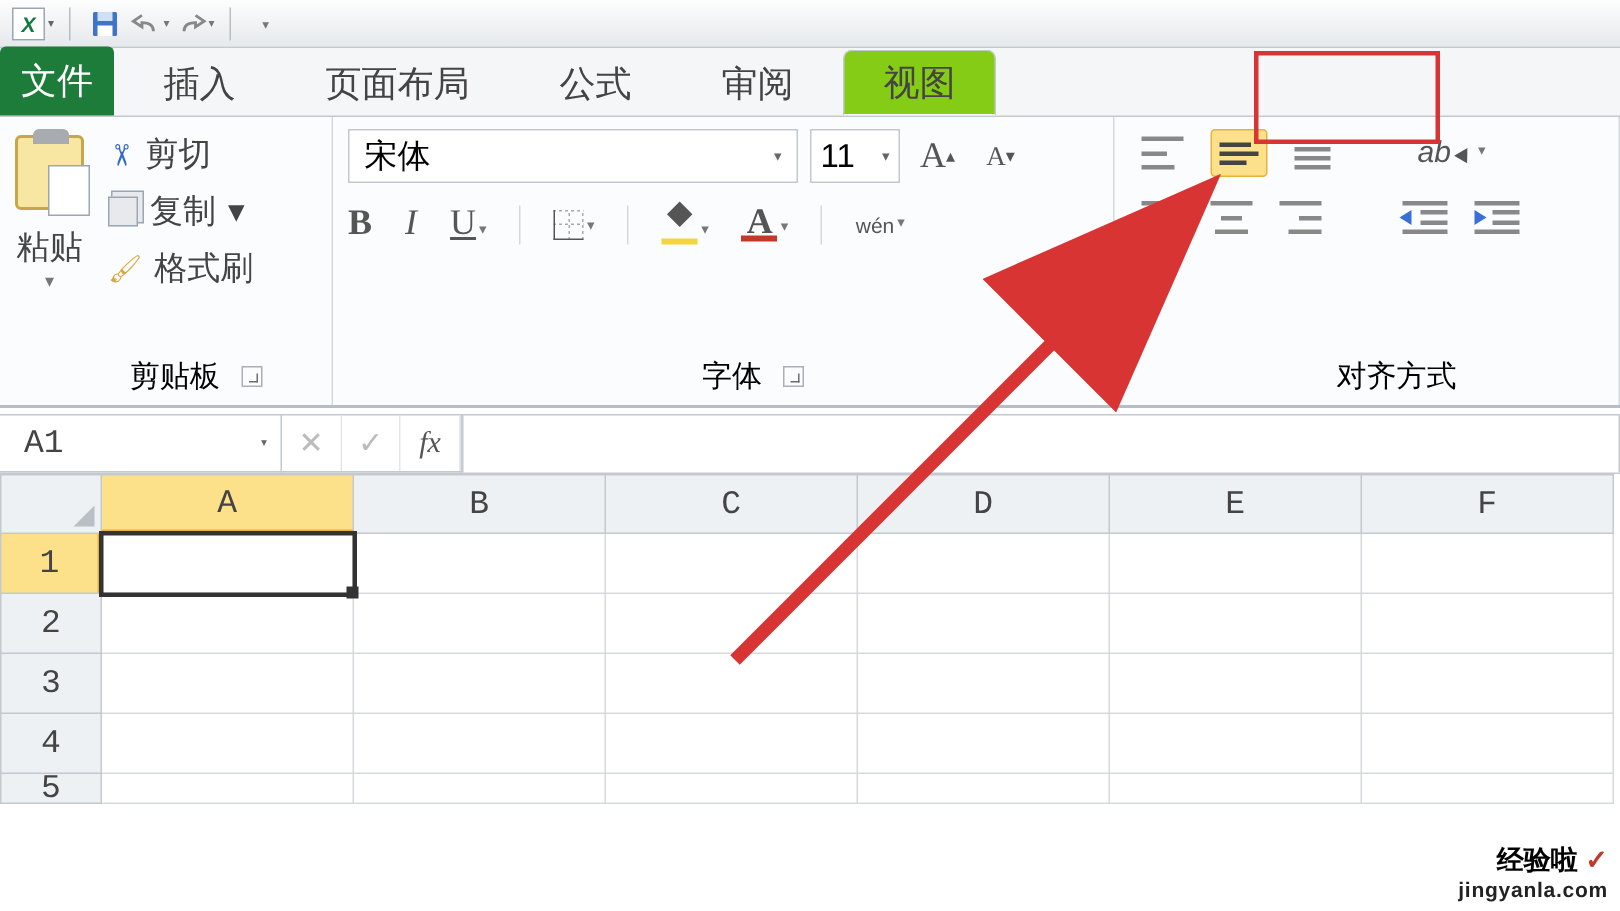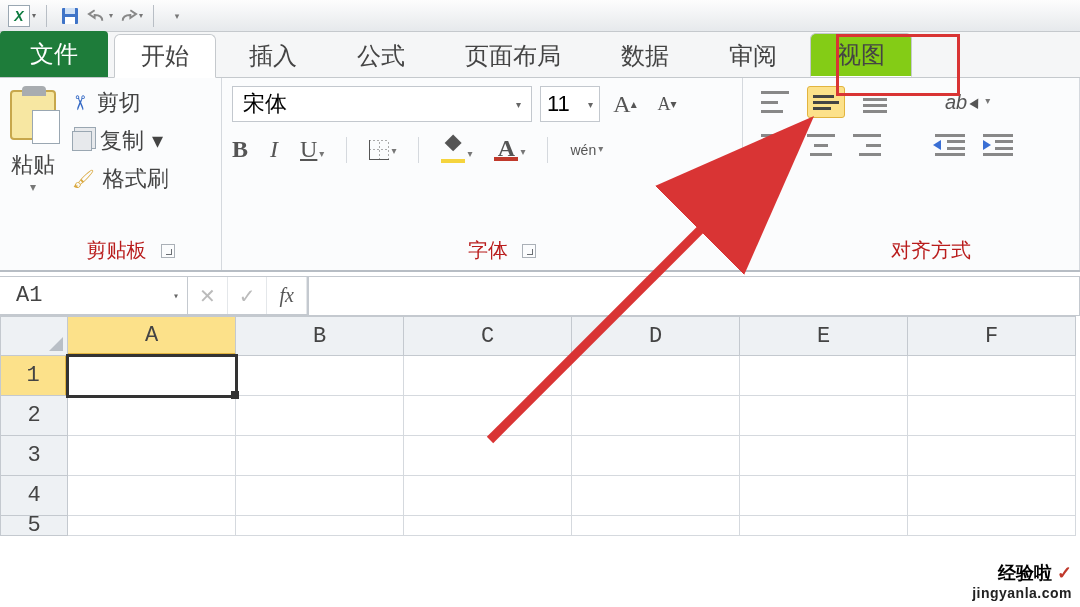--- a/index.html
+++ b/index.html
@@ -46,21 +46,21 @@
     height: 46px;
     display: flex;
     align-items: flex-end;
     background: #f5f6f7;
     border-bottom: 1px solid #c5c9cd;
   }
   .tab-file {
     background: #1e7c3a;
     color: #fff;
     font-size: 24px;
-    padding: 8px 30px;
+    padding: 8px 14px;
     height: 46px;
     display: flex; align-items: center;
     border-radius: 4px 4px 0 0;
     margin-top: 40px;
   }
   .tab {
     font-size: 24px;
     color: #444;
     padding: 8px 26px;
     height: 44px;
@@ -106,21 +106,21 @@
     height: 100%;
   }
   .group-body {
     display: flex;
     padding: 8px 10px 4px 10px;
     gap: 10px;
   }
   .group-label {
     text-align: center;
     font-size: 20px;
-    color: #b91c1c;
+    color: #000000;
     padding-bottom: 6px;
     display: flex;
     align-items: center;
     justify-content: center;
     gap: 6px;
     padding-left: 40px;
   }
   .group-launcher {
     width: 14px; height: 14px;
     border: 1px solid #aab0b7;
@@ -364,25 +364,23 @@
     <span class="tiny-arrow">▾</span>
   </div>
   <span class="sep"></span>
   <div class="qat-btn">
     <span style="font-size:9px;color:#777;">▾</span>
   </div>
 </div>
 
 <div class="tabs">
   <div class="tab-file">文件</div>
-  <div class="tab active">开始</div>
   <div class="tab">插入</div>
+  <div class="tab">页面布局</div>
   <div class="tab">公式</div>
-  <div class="tab">页面布局</div>
-  <div class="tab">数据</div>
   <div class="tab">审阅</div>
   <div class="tab highlight-wrap">视图</div>
 </div>
 
 <div class="ribbon">
 
   <div class="group" style="width:222px;">
     <div class="group-body">
       <div class="paste-btn">
         <div class="paste-icon"></div>

